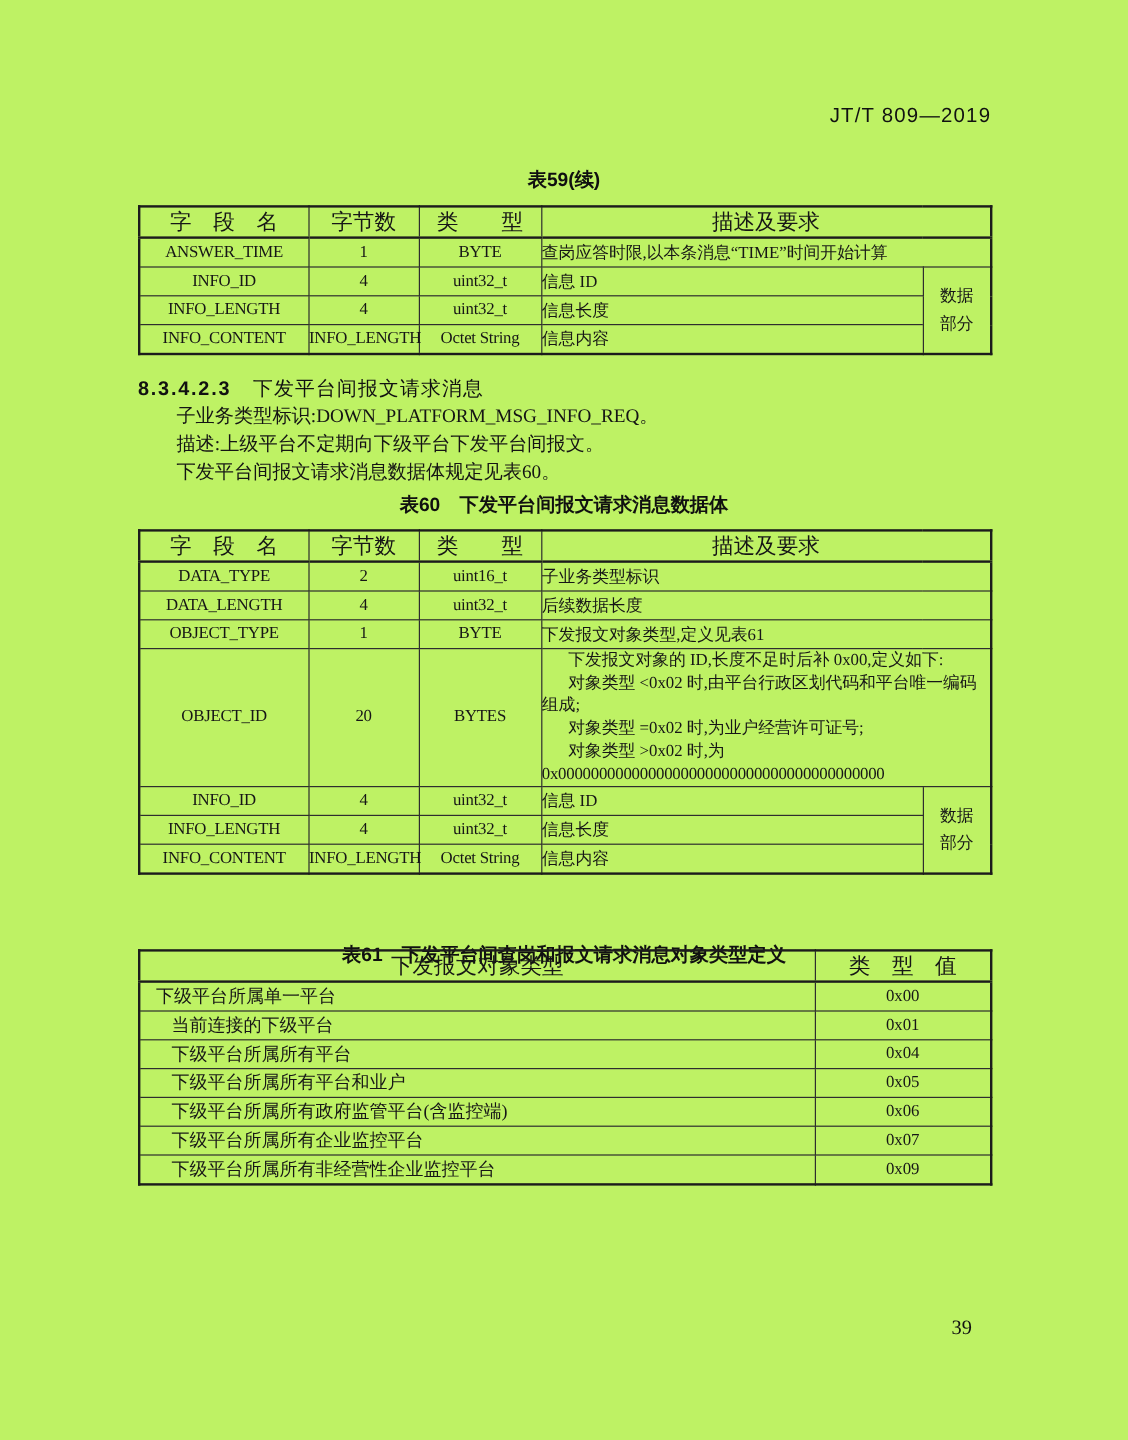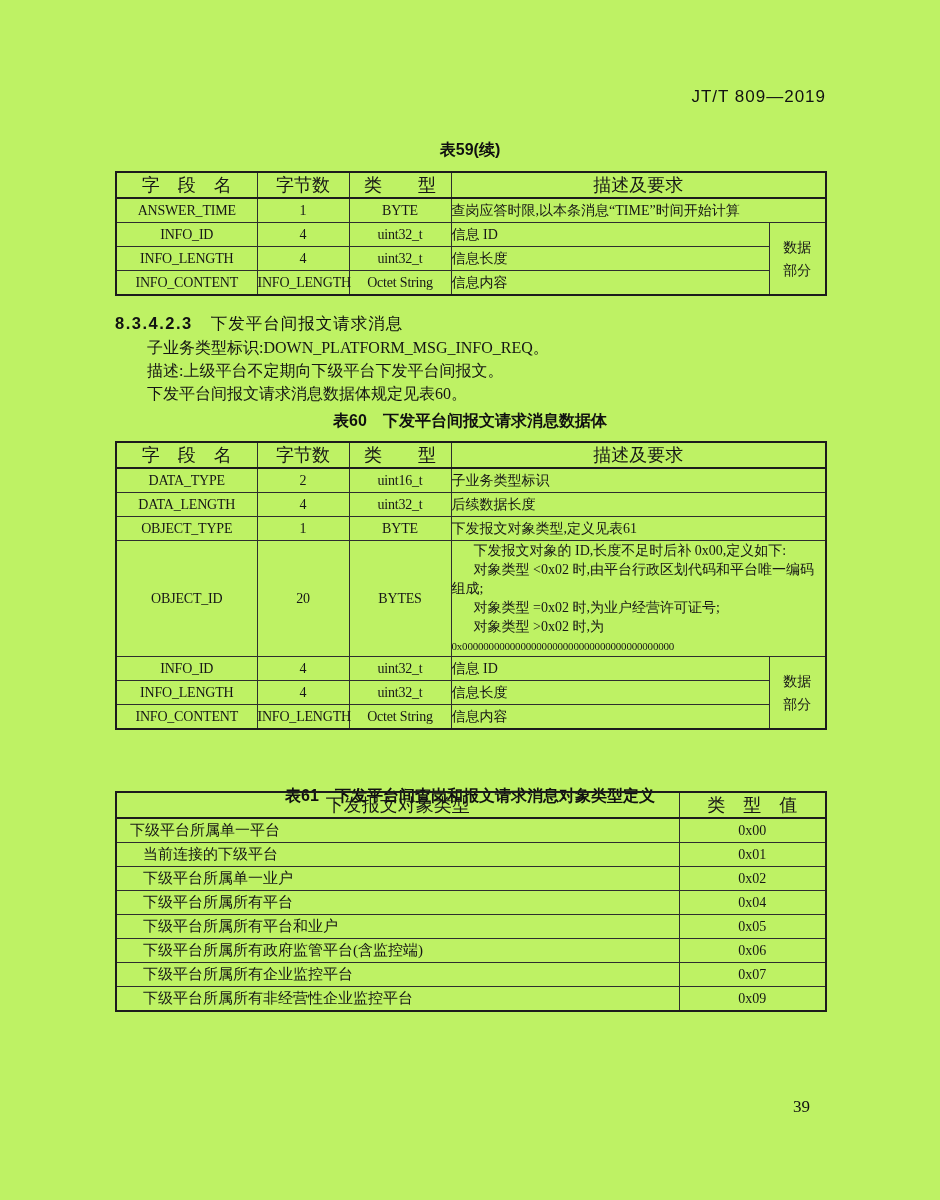--- a/index.html
+++ b/index.html
@@ -37,21 +37,21 @@
     border-bottom:2px solid #1c1c1c;font-weight:normal;
     font-size:18px;text-align:center;height:24px;
   }
   .tbl-61 thead th{height:22px;}
   table.spec td{height:23px;}
   td.c{text-align:center;white-space:nowrap;letter-spacing:-0.2px;font-size:13.5px;margin-left:11px;}
   td.desc{text-align:left;padding-left:28px;padding-right:6px;font-size:15px;}
   td.desc-multi{text-align:left;padding:3px 6px 3px 6px;font-size:15px;height:auto;}
   .desc-line{line-height:19px;}
   .desc-line.ind{padding-left:22px;}
-  .desc-line .numstr{font-size:11px;letter-spacing:-0.2px;margin-top:31px;}
+  .desc-line .numstr{font-size:14px;letter-spacing:-0.2px;margin-top:31px;}
   td.datapart{text-align:center;font-size:15px;padding:0 4px;}
   .dp-line{line-height:23px;}
   .tbl-61 td.obj{text-align:left;padding-left:26px;font-size:15px;}
   .tbl-61 tr.first td.obj{padding-left:13px;}
   .tbl-61 td.val{text-align:center;font-size:14px;}
   .section-heading{
     position:absolute;left:115px;top:313px;
     font-family:"Liberation Sans","DejaVu Sans",sans-serif;
     font-size:16.5px;color:#111;
   }
@@ -222,24 +222,20 @@
     <tbody>
       <tr class="first">
         <td class="obj">下级平台所属单一平台</td>
         <td class="val">0x00</td>
       </tr>
       <tr>
         <td class="obj">当前连接的下级平台</td>
         <td class="val">0x01</td>
       </tr>
       <tr>
-        <td class="obj">下级平台所属单一业户</td>
-        <td class="val">0x02</td>
-      </tr>
-      <tr>
         <td class="obj">下级平台所属所有平台</td>
         <td class="val">0x04</td>
       </tr>
       <tr>
         <td class="obj">下级平台所属所有平台和业户</td>
         <td class="val">0x05</td>
       </tr>
       <tr>
         <td class="obj">下级平台所属所有政府监管平台(含监控端)</td>
         <td class="val">0x06</td>

